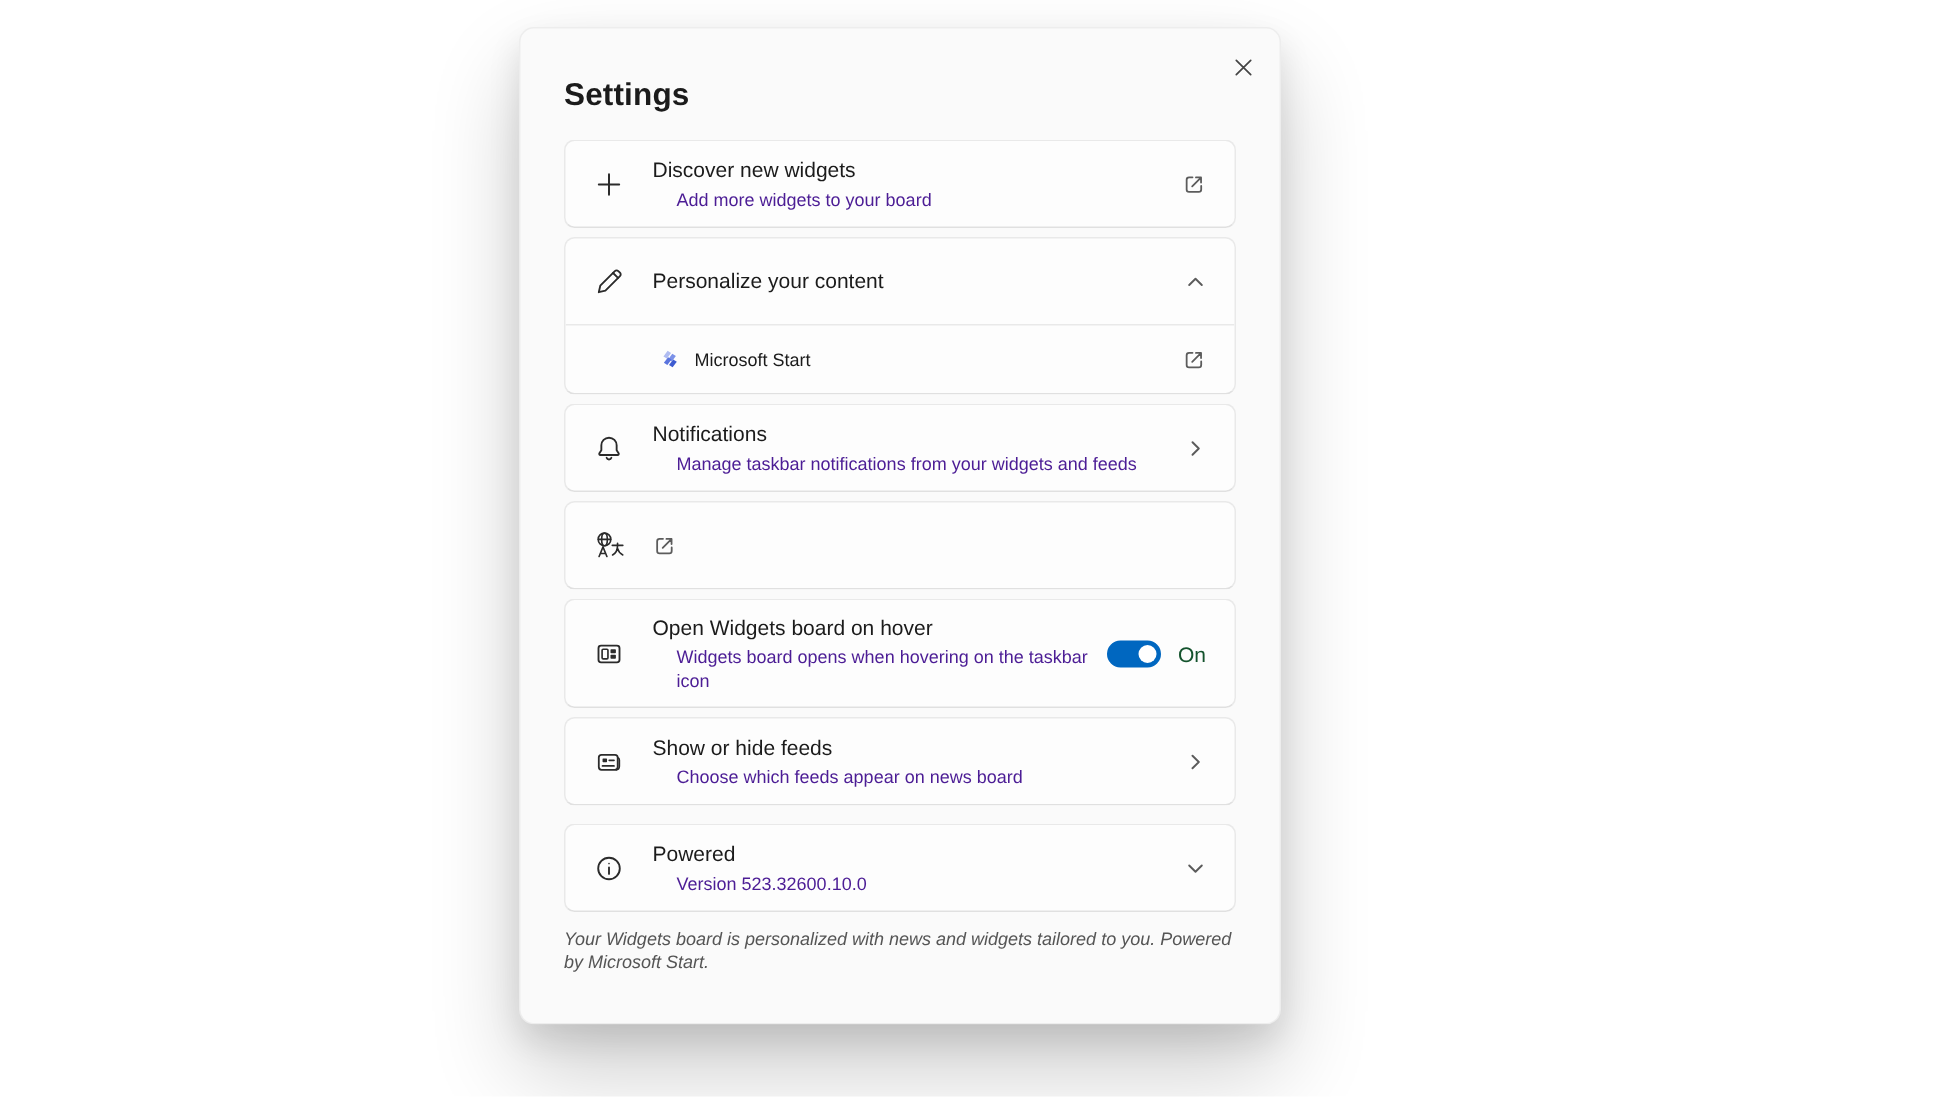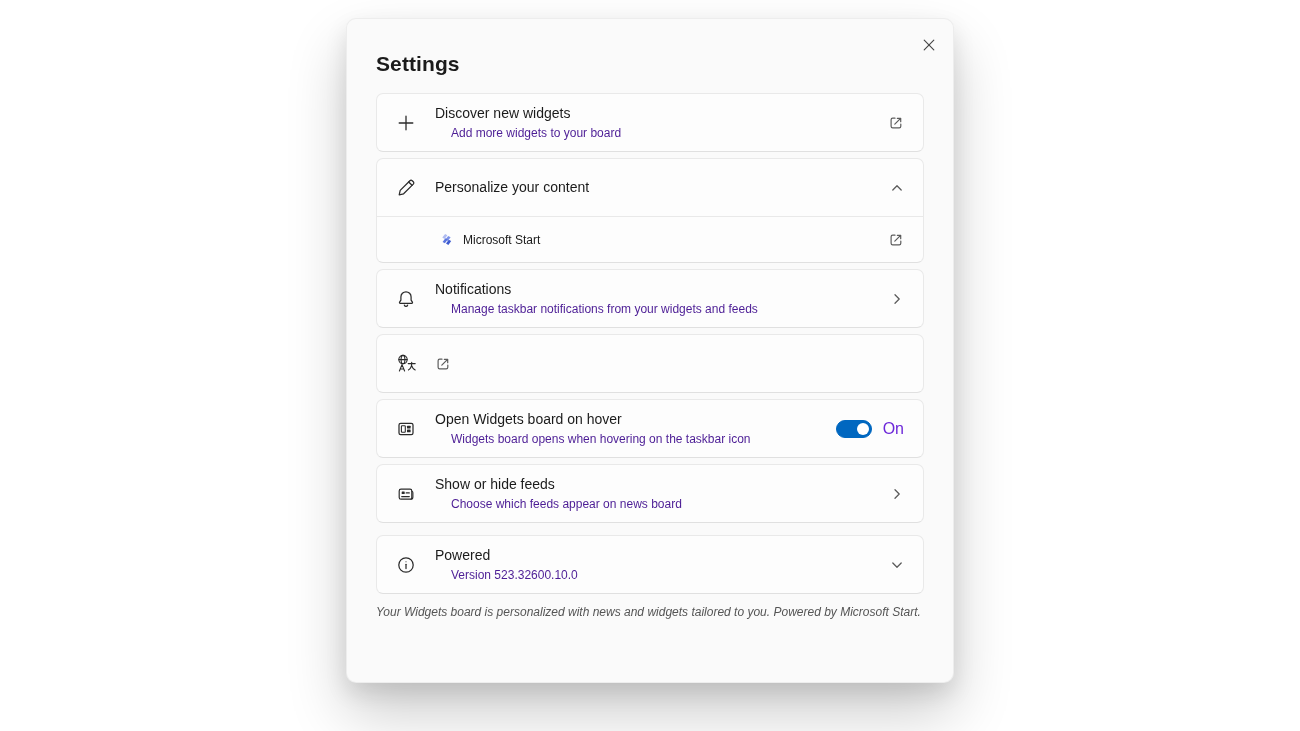--- a/index.html
+++ b/index.html
@@ -2,21 +2,21 @@
 <html><head>
 <meta charset="utf-8">
 <style>
   * { margin:0; padding:0; box-sizing:border-box; }
   html,body { width:1300px; height:731px; background:#ffffff; overflow:hidden;
     font-family:"Liberation Sans","DejaVu Sans",sans-serif; }
 
   .stage { position:relative; width:1300px; height:731px; }
 
   .dialog {
-    position:absolute; left:346px; top:18px; width:608px; height:665px;
+    position:absolute; left:346px; top:18px; width:508px; height:665px;
     background:#fafafa; border:1px solid rgba(0,0,0,0.05); border-radius:10px;
     box-shadow:0 30px 60px rgba(0,0,0,0.20), 0 10px 22px rgba(0,0,0,0.10);
   }
 
   .close-btn {
     position:absolute; top:14px; right:10px; width:28px; height:24px;
     display:flex; align-items:center; justify-content:center;
     background:transparent; border:none; cursor:pointer; border-radius:4px;
   }
   .close-btn svg { display:block; }
@@ -50,21 +50,21 @@
   .sub-row { display:flex; align-items:center; min-height:45px; padding:4px 0; }
   .sub-indent { width:61px; flex:0 0 61px; }
   .brand-logo { width:17px; height:17px; margin-right:8px; flex:0 0 17px; }
   .sub-label { font-size:12px; color:#1b1b1b; flex:1 1 auto; }
 
   .toggle-wrap { display:flex; align-items:center; gap:11px; }
   .toggle { position:relative; width:36px; height:18px; border-radius:10px;
     background:#0067c0; border:1px solid #0067c0; cursor:pointer; }
   .toggle .knob { position:absolute; top:2px; right:2px; width:12px; height:12px;
     border-radius:50%; background:#ffffff; }
-  .toggle-state { font-size:16px; color:#6d28d9; }
+  .toggle-state { font-size:14px; color:#14532d; }
 
   .gap-before { margin-top:12px; }
 
   .footer-note { margin-top:11px; font-size:12px; line-height:15px; color:#555555;font-style:italic; }
 </style>
 </head>
 <body>
 
 <div class="stage">
   <div class="dialog">

